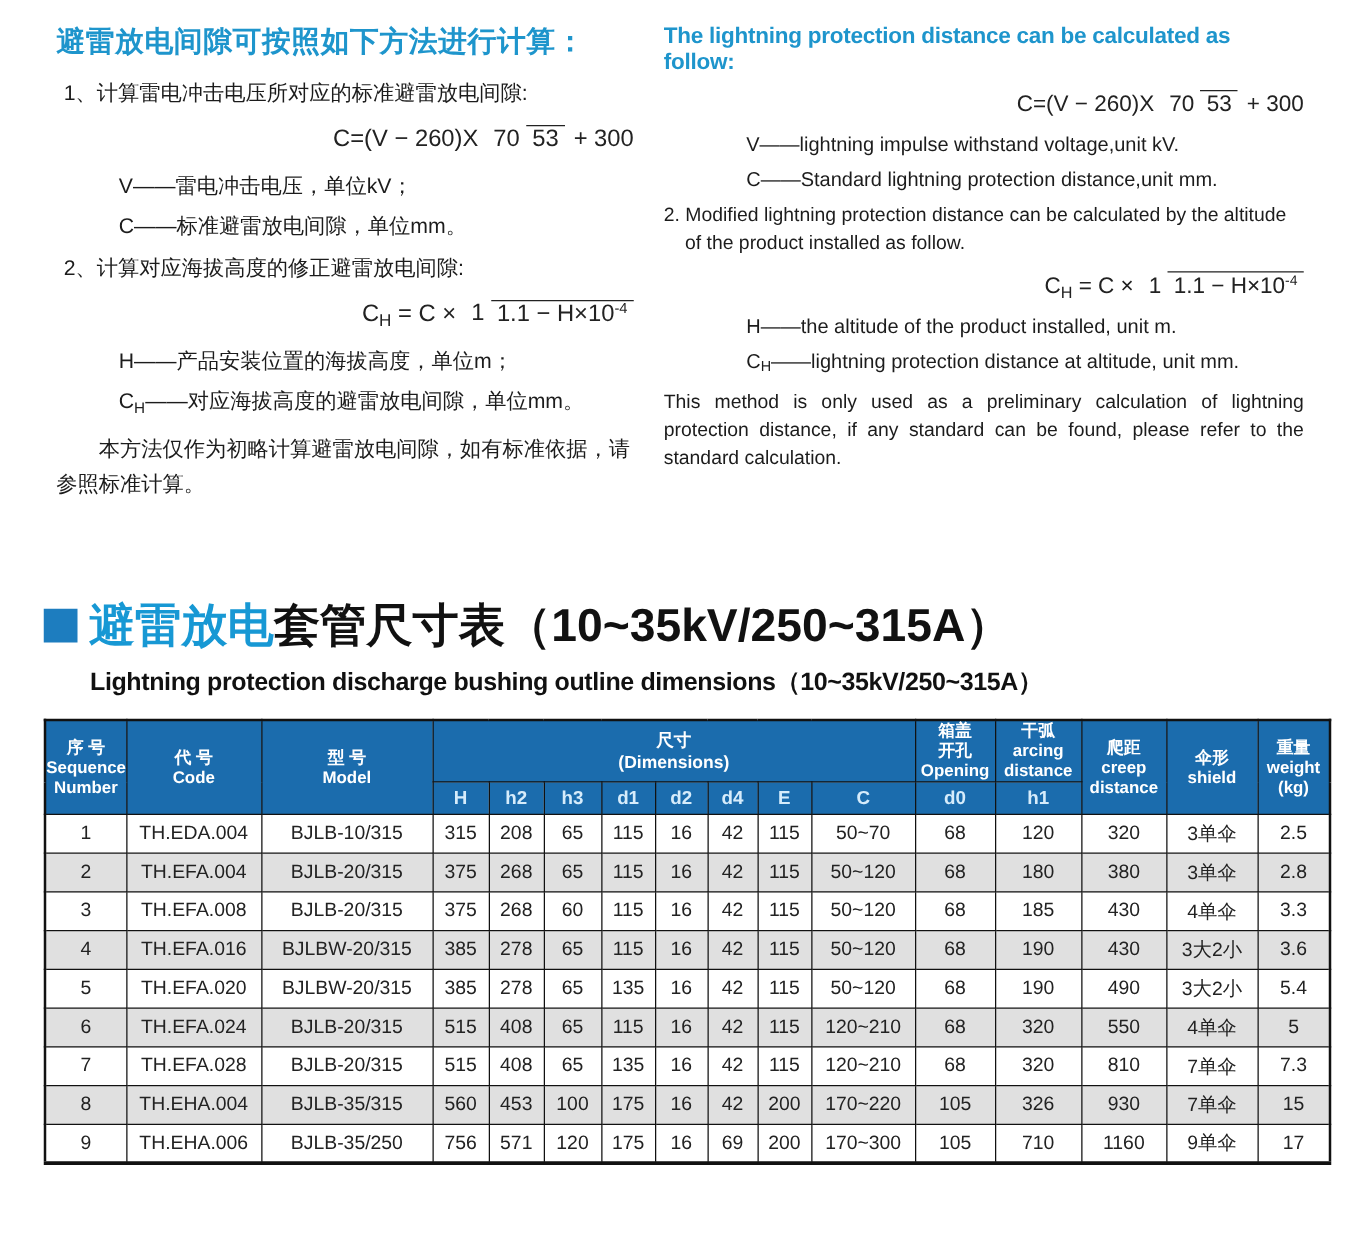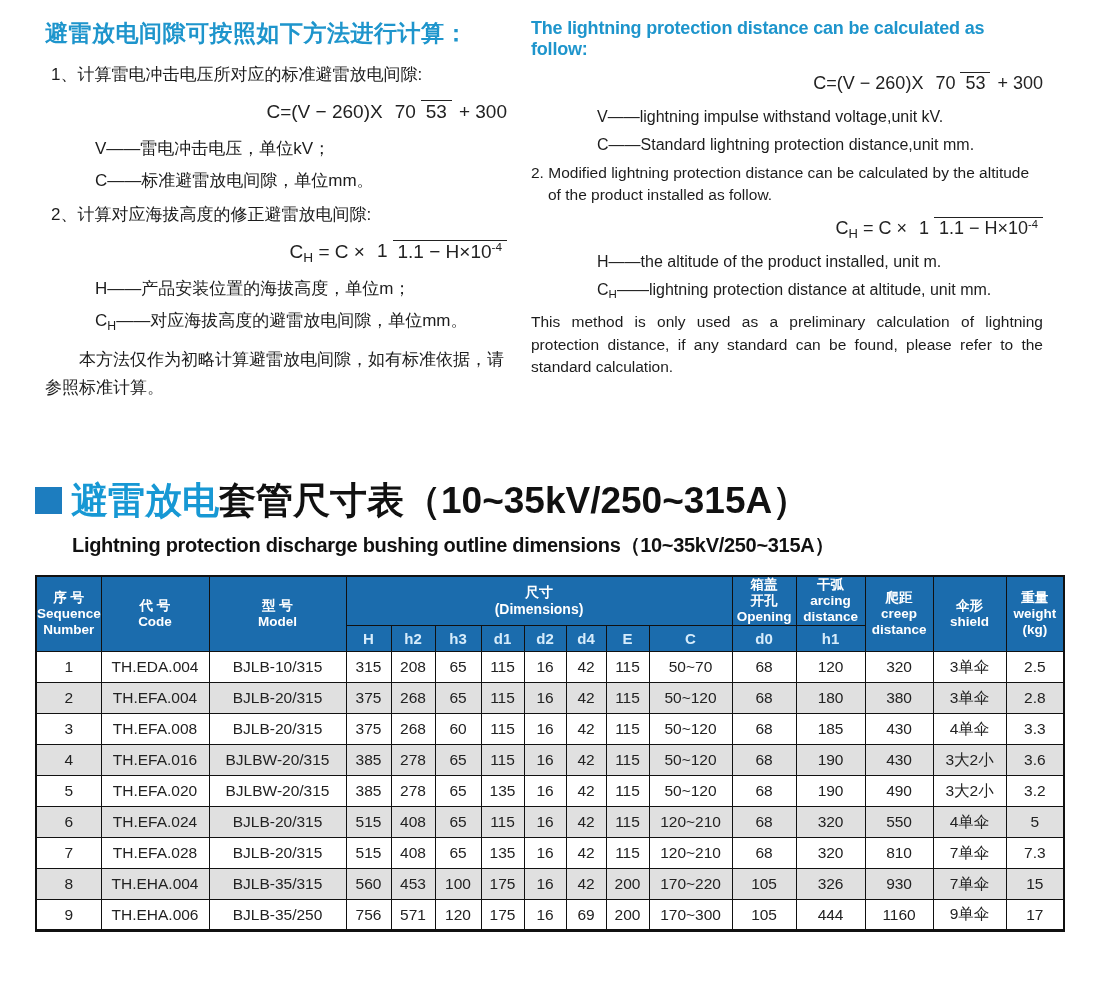--- a/index.html
+++ b/index.html
@@ -278,21 +278,21 @@
           <td>65</td>
           <td>135</td>
           <td>16</td>
           <td>42</td>
           <td>115</td>
           <td>50~120</td>
           <td>68</td>
           <td>190</td>
           <td>490</td>
           <td>3大2小</td>
-          <td>3.2</td>
+          <td>5.4</td>
         </tr>
         <tr class="alt">
           <td>6</td>
           <td>TH.EFA.024</td>
           <td>BJLB-20/315</td>
           <td>515</td>
           <td>408</td>
           <td>65</td>
           <td>115</td>
           <td>16</td>
@@ -347,21 +347,21 @@
           <td>BJLB-35/250</td>
           <td>756</td>
           <td>571</td>
           <td>120</td>
           <td>175</td>
           <td>16</td>
           <td>69</td>
           <td>200</td>
           <td>170~300</td>
           <td>105</td>
-          <td>444</td>
+          <td>710</td>
           <td>1160</td>
           <td>9单伞</td>
           <td>17</td>
         </tr>
       </tbody>
   </table>
 
 </div>
 
 </body></html>

